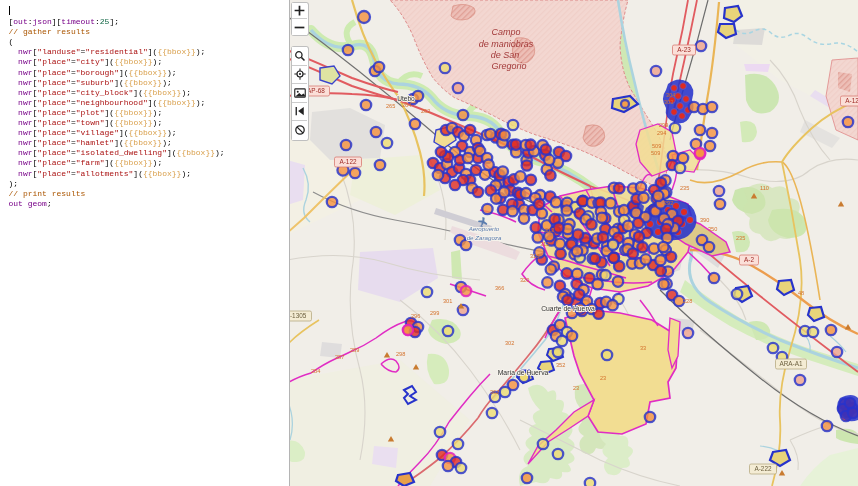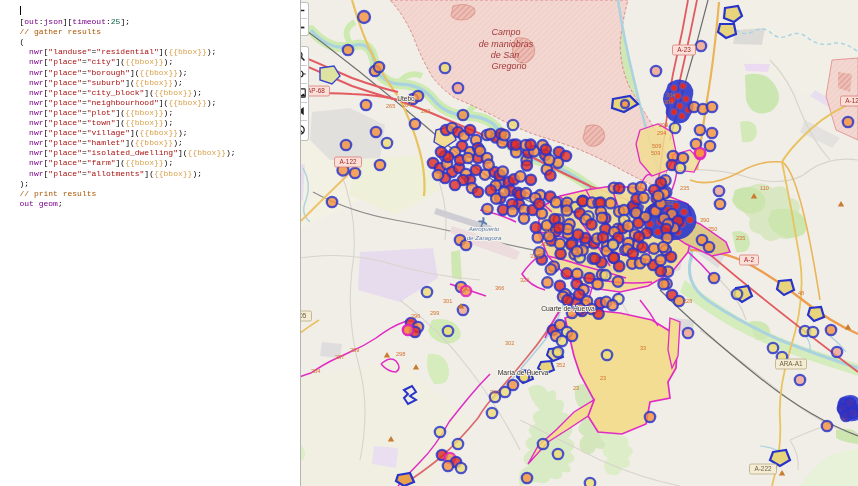--- a/index.html
+++ b/index.html
@@ -1,15 +1,15 @@
 <!DOCTYPE html>
 <html><head><meta charset="utf-8"><style>
 *{margin:0;padding:0;box-sizing:border-box;}
 html,body{width:858px;height:486px;overflow:hidden;background:#fff;}
-#panel{position:absolute;left:16px;top:0;width:285px;height:486px;background:#fff;border-right:1px solid #b4b4b4;}
+#panel{position:absolute;left:5px;top:0;width:285px;height:486px;background:#fff;border-right:1px solid #b4b4b4;}
 #code{position:absolute;left:3.5px;top:7px;font:8px/10.1px "Liberation Mono",monospace;color:#000;white-space:pre;letter-spacing:0;}
 #cursor{position:absolute;left:3.5px;top:6px;width:1.2px;height:8.5px;background:#000;}
 .kw{color:#708} .st{color:#a11} .nu{color:#164} .co{color:#a50} .mu{color:#d9a04d}
 #map{position:absolute;left:287px;top:0;width:571px;height:486px;}
 .lbar{position:absolute;border:1.5px solid rgba(0,0,0,0.25);border-radius:3px;background:#fff;width:18px;}
 .lbtn{display:flex;align-items:center;justify-content:center;width:15px;height:18.5px;border-bottom:1px solid #ccc;background:#fff;}
 </style></head>
 <body>
 <div id="map"><svg width="571" height="486" viewBox="287 0 571 486" xmlns="http://www.w3.org/2000/svg">
       <defs>

